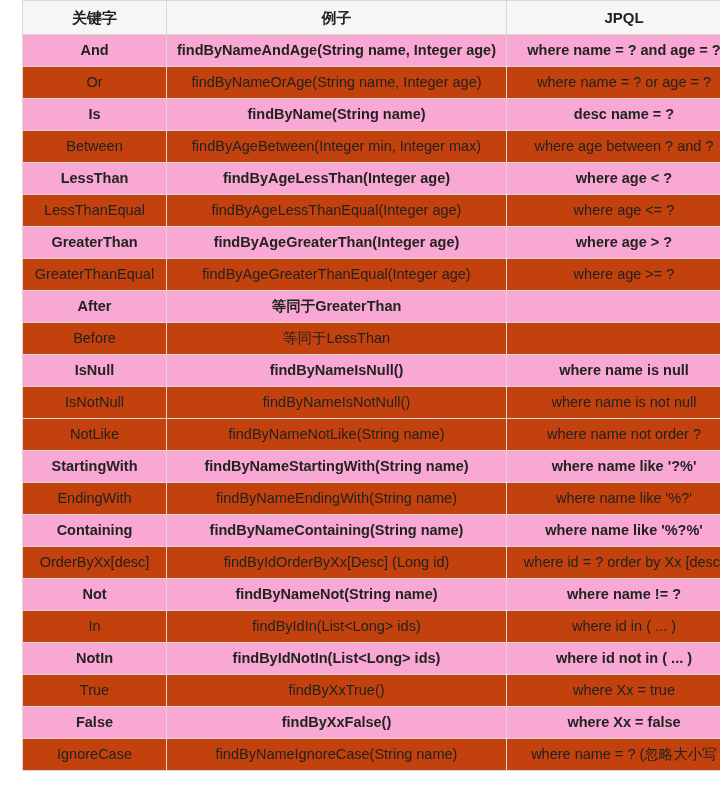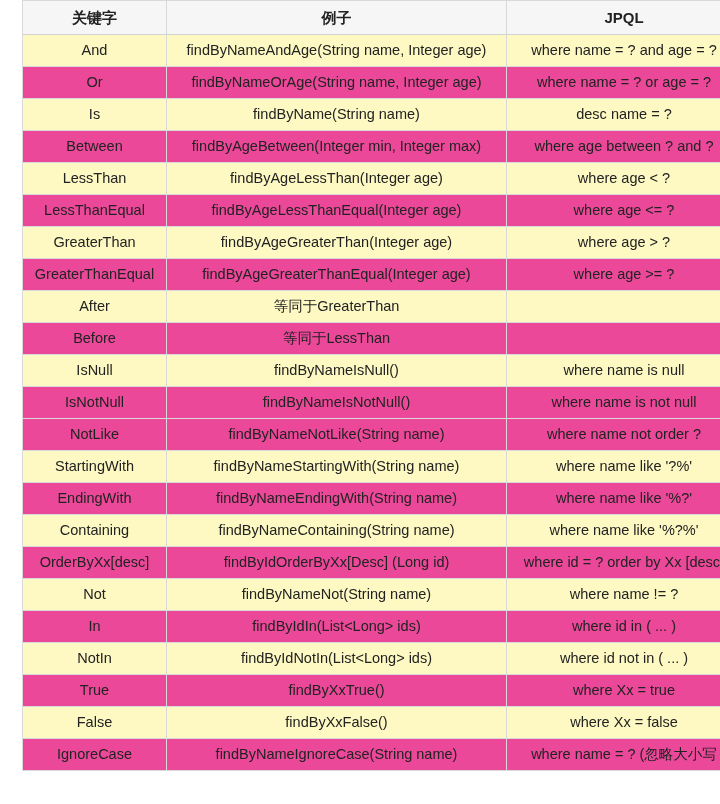--- a/index.html
+++ b/index.html
@@ -57,24 +57,25 @@
     font-weight: bold;
     font-size: 15px;
     height: 33px;
     line-height: 33px;
     border-bottom: 1px solid #d3d3d3;
   }
   table.kw-table tbody td {
     font-size: 14.5px;
   }
   table.kw-table tbody tr.alt td {
-    background: #ec4899;
+    background: #c2410c;
   }
   table.kw-table tbody tr.plain td {
-    background: #fef9c3;
+    background: #f9a8d4;
+    font-weight: bold;
   }
   td.cell-keyword { font-size: 14.5px; }
   td.cell-example { font-size: 14.5px; }
   td.cell-jpql    { font-size: 14.5px; margin-left: 16px; }
   td.cell-empty   { }
 </style>
 </head>
 <body>
 
 <div id="keyword-table-wrapper">

